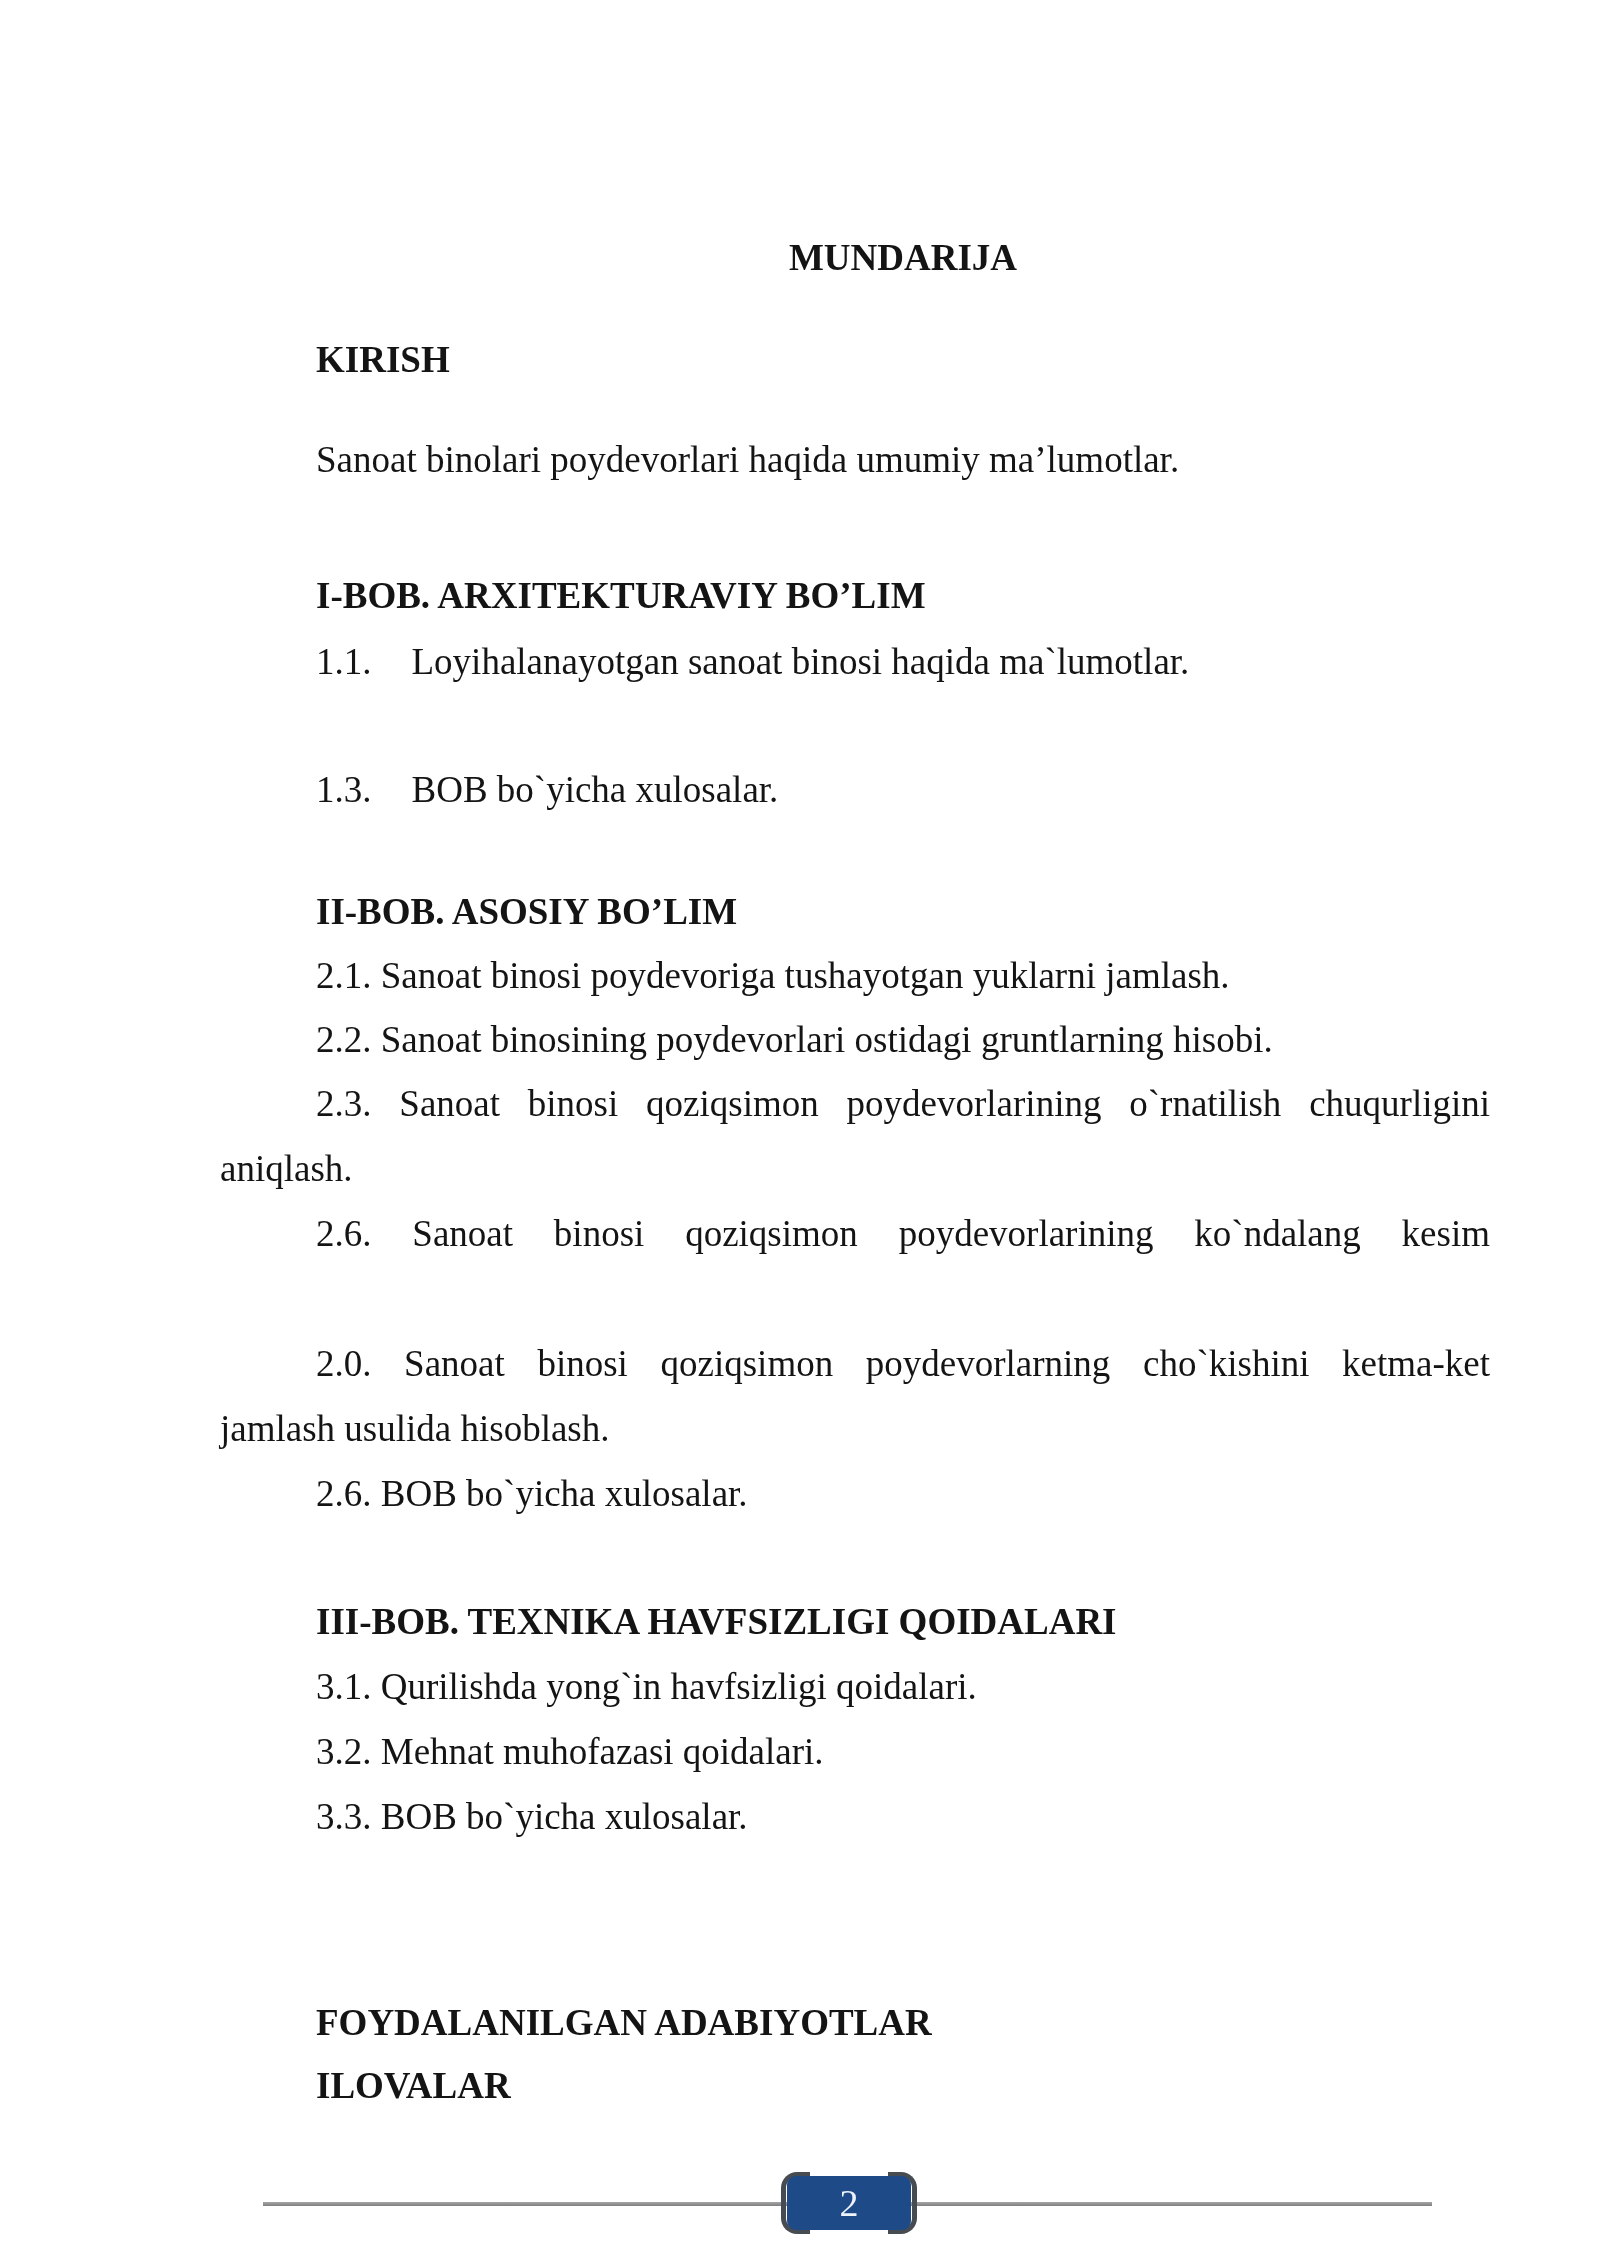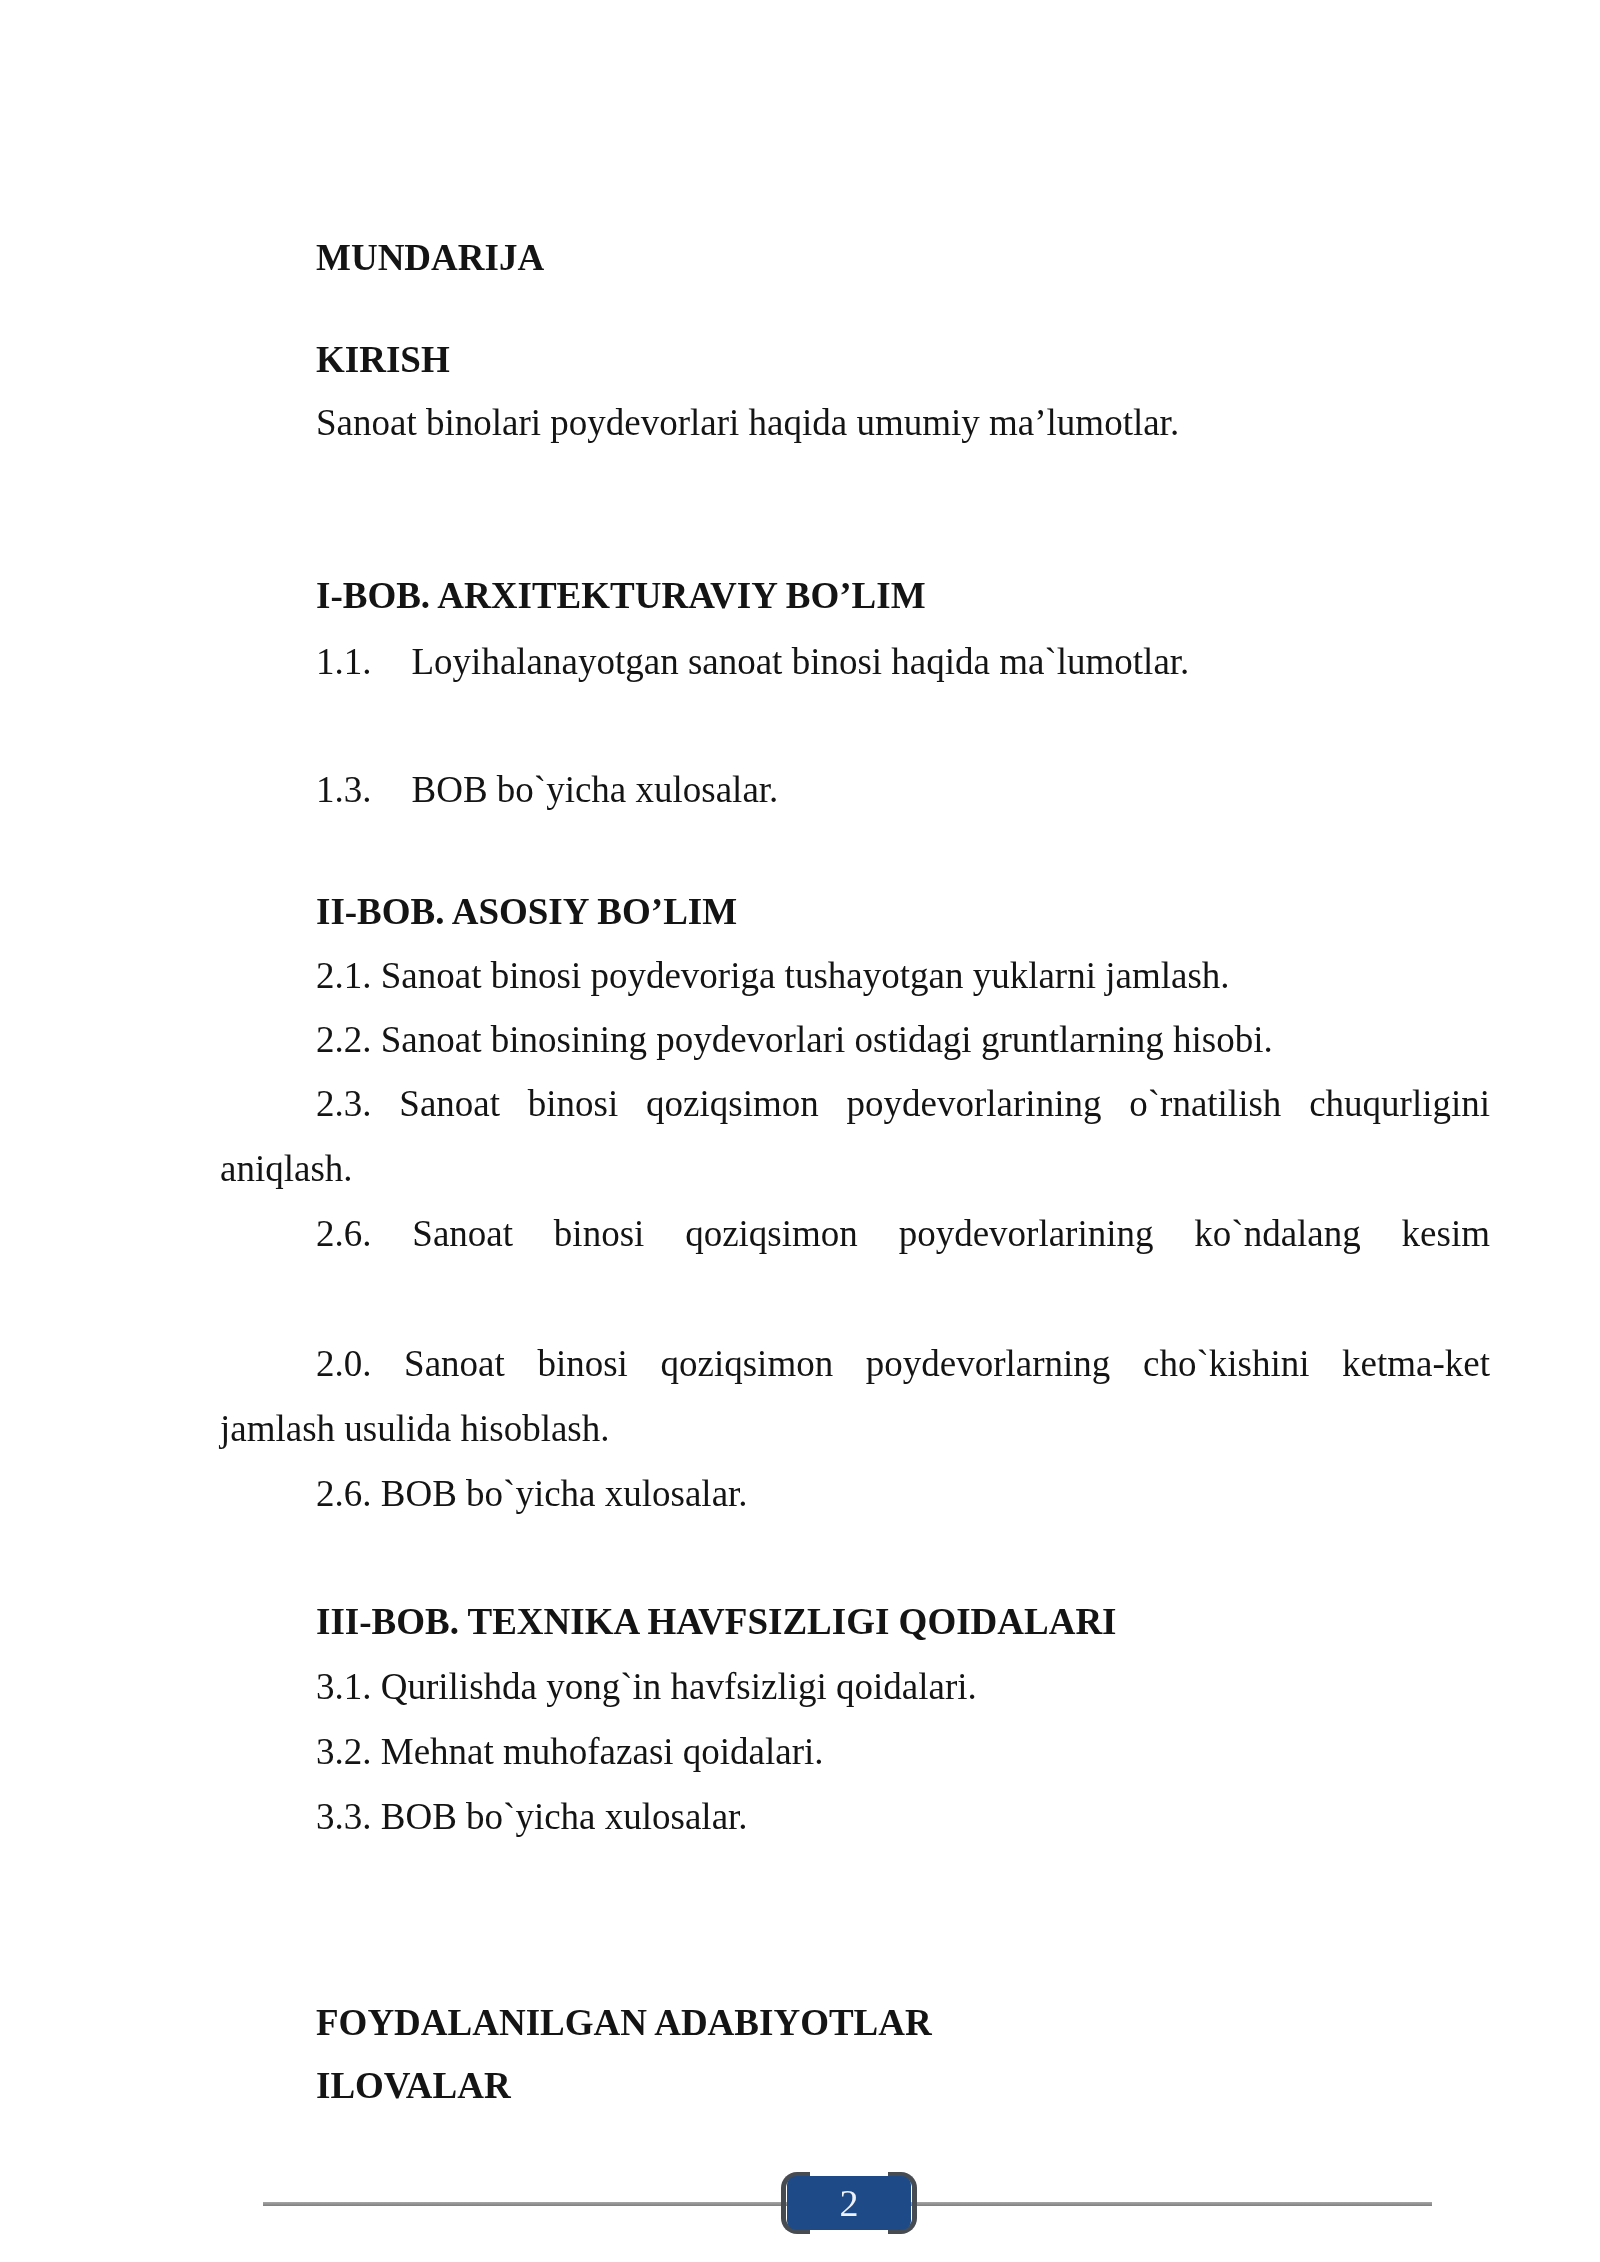--- a/index.html
+++ b/index.html
@@ -18,21 +18,21 @@
     overflow: hidden;
   }
   .t-line {
     position: absolute;
     left: 220px;
     width: 1270px;
     line-height: 65px;
   }
   .indent { padding-left: 96px; box-sizing: content-box; width: 1174px; }
   .bold   { font-weight: 700; }
-  .center { text-align: left; }
+  .center { text-align: center; }
   .just   {
     text-align: justify;
     text-align-last: justify;
     text-justify: inter-word;
   }
   .nowrap { white-space: nowrap; }
   .num-gap { display: inline-block; width: 40px; }
 
   .footer-rule {
     position: absolute;
@@ -74,21 +74,21 @@
 </style>
 </head>
 <body>
 
 <div class="page">
 
   <div class="t-line indent center bold nowrap" style="top:225px">MUNDARIJA</div>
 
   <div class="t-line indent bold nowrap" style="top:327px">KIRISH</div>
 
-  <div class="t-line indent nowrap" style="top:390px">Sanoat binolari poydevorlari haqida umumiy ma’lumotlar.</div>
+  <div class="t-line indent nowrap" style="top:427px">Sanoat binolari poydevorlari haqida umumiy ma’lumotlar.</div>
 
   <div class="t-line indent bold nowrap" style="top:563px">I-BOB. ARXITEKTURAVIY BO’LIM</div>
 
   <div class="t-line indent nowrap" style="top:629px"><span>1.1.</span><span class="num-gap"></span><span>Loyihalanayotgan sanoat binosi haqida ma`lumotlar.</span></div>
 
 
   <div class="t-line indent nowrap" style="top:757px"><span>1.3.</span><span class="num-gap"></span><span>BOB bo`yicha xulosalar.</span></div>
 
   <div class="t-line indent bold nowrap" style="top:879px">II-BOB. ASOSIY BO’LIM</div>
 

